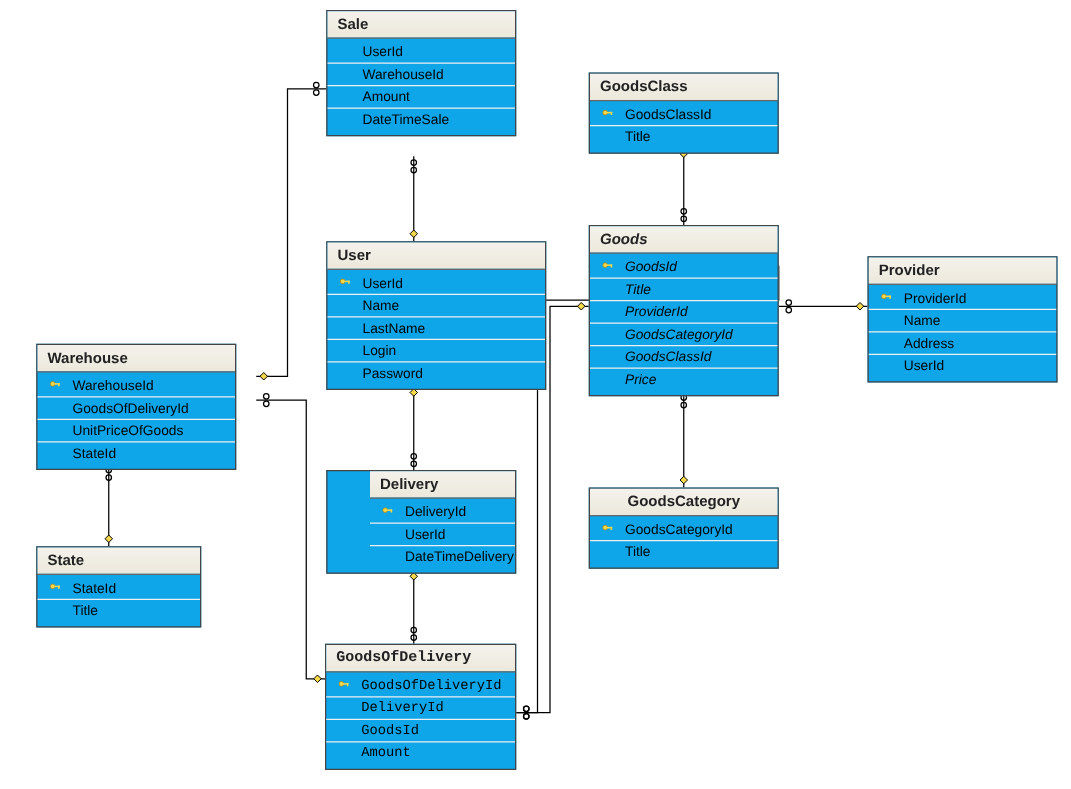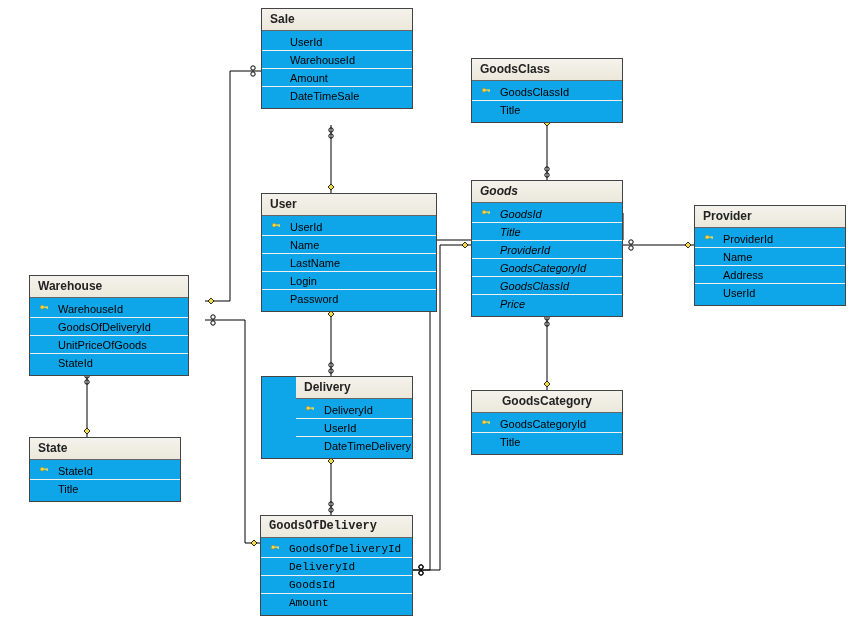--- a/index.html
+++ b/index.html
@@ -345,21 +345,21 @@
               </svg>
             </span>
             <span class="col-name">GoodsCategoryId</span>
           </div>
           <div class="row">
             <span class="key-cell"></span>
             <span class="col-name">Title</span>
           </div>
         </div>
       </div>
-      <div class="entity" style="left: 29px; top: 437px; width: 152px;">
+      <div class="entity" style="left: 29px; top: 437px; width: 132px;">
         <div class="entity-header">State</div>
         <div class="entity-body">
           <div class="row pk">
             <span class="key-cell">
               <svg class="key-icon" viewBox="0 0 16 16">
                 <g fill="#f6d94a" stroke="#a8861a" stroke-width="1">
                   <circle cx="5" cy="5" r="3"></circle>
                   <rect x="7" y="4" width="7" height="2" stroke="none"></rect>
                   <rect x="12" y="4" width="2" height="4" stroke="none"></rect>
                 </g>

